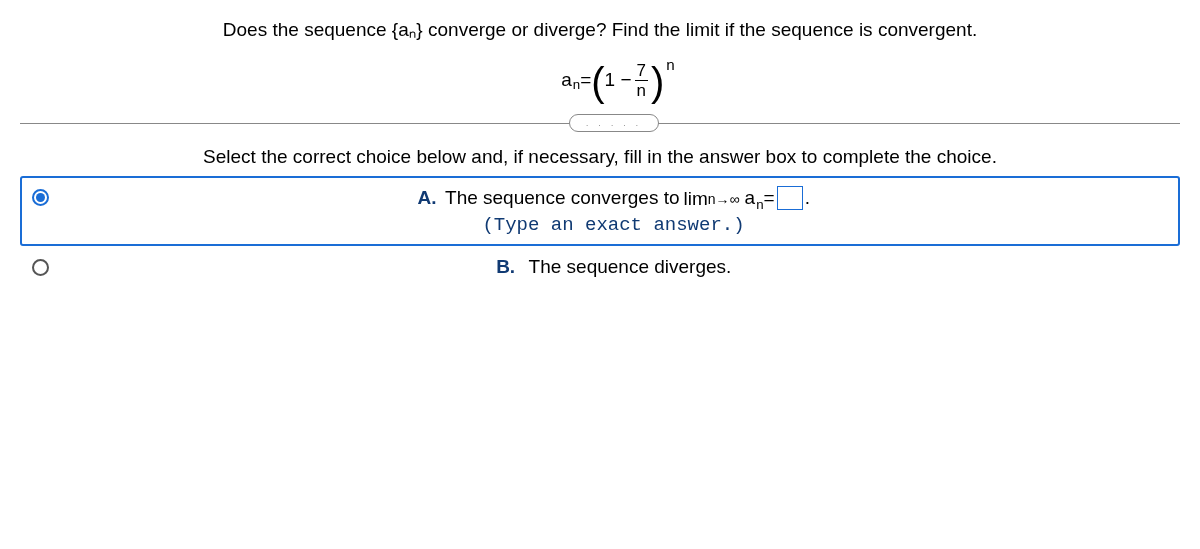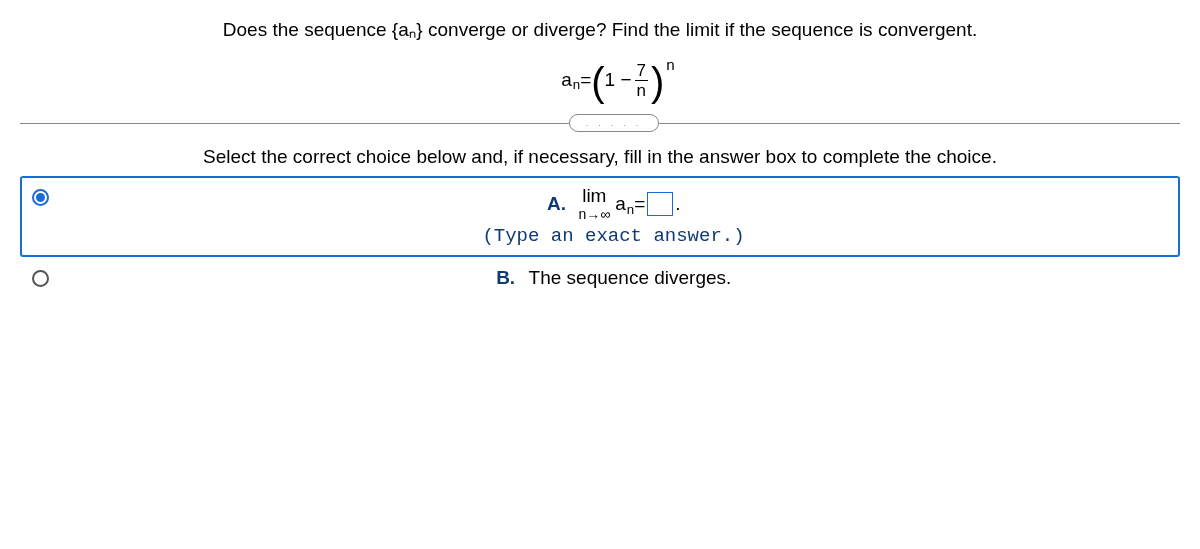--- a/index.html
+++ b/index.html
@@ -93,21 +93,21 @@
   .choice-body { flex: 1; }
   .choice-label {
     font-weight: bold;
     color: #103a73;
     margin-right: 8px;
     display: inline-block;
     min-width: 20px;
   }
   .lim {
     display: inline-flex;
-    flex-direction: column;
+    flex-direction: row;
     align-items: center;
     line-height: 1;
     margin: 0 4px;
     vertical-align: middle;
   }
   .lim .l-top { font-size: 19px; }
   .lim .l-bot { font-size: 14px; margin-top: 2px; }
   .ans-box {
     display: inline-block;
     width: 26px;
@@ -148,20 +148,21 @@
 
 <div class="instruction">Select the correct choice below and, if necessary, fill in the answer box to complete the choice.</div>
 
 <div class="choices">
 
   <div class="choice selected">
     <div class="radio checked"></div>
     <div class="choice-body">
       <div class="row1">
         <span class="choice-label">A.</span>
+        <span>The sequence converges to </span>
         <span class="lim">
           <span class="l-top">lim</span>
           <span class="l-bot">n→∞</span>
         </span>
         <span style="margin-left:1px;">
           <span>a</span><span class="sub">n</span>
         </span>
         <span> = </span>
         <span class="ans-box"></span>
         <span>.</span>

